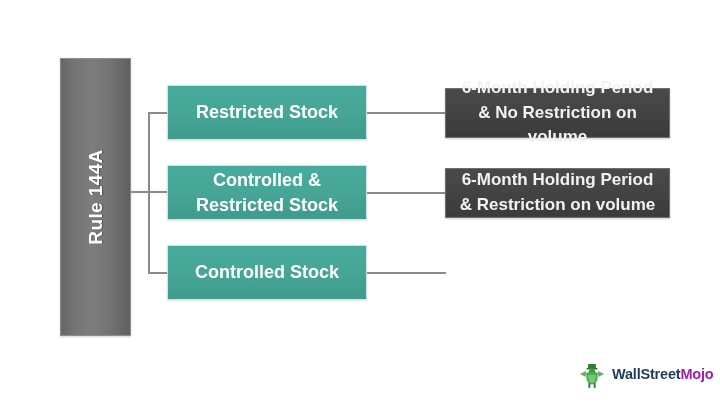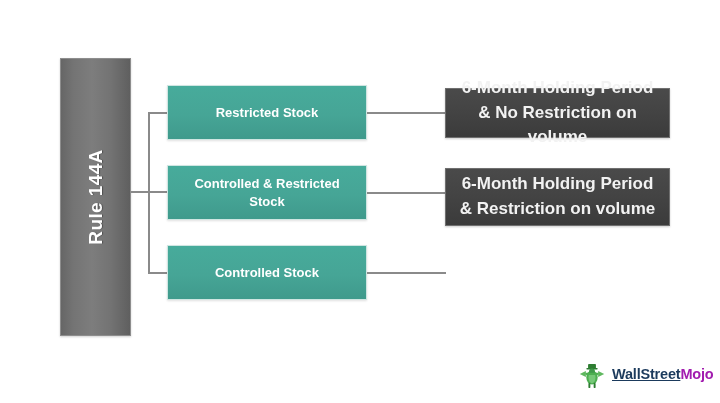--- a/index.html
+++ b/index.html
@@ -60,21 +60,21 @@
     left: 167px;
     width: 200px;
     background: linear-gradient(180deg, #47ab9b 0%, #46a596 55%, #3f9a8c 100%);
     border: 1px solid #cfe6e2;
     box-sizing: border-box;
     display: flex;
     align-items: center;
     justify-content: center;
     text-align: center;
     color: #ffffff;
-    font-size: 13px;
+    font-size: 18px;
     font-weight: bold;
     line-height: 1.35;
     padding: 0 10px;
     box-shadow: 0 1px 2px rgba(0,0,0,0.12);
   }
   .teal-1 { top: 85px;  height: 55px; }
   .teal-2 { top: 165px; height: 55px; }
   .teal-3 { top: 245px; height: 55px; }
 
   
@@ -90,21 +90,21 @@
     justify-content: center;
     text-align: center;
     color: #f2f2f2;
     font-size: 17px;
     font-weight: bold;
     line-height: 1.45;
     padding: 0 12px;
     box-shadow: 0 1px 2px rgba(0,0,0,0.2);
   }
   .dark-1 { top: 88px;  height: 50px; }
-  .dark-2 { top: 168px; height: 58px; }
+  .dark-2 { top: 168px; height: 50px; }
   .dark-3 { top: 246px; height: 52px; }
 
   
   .line {
     position: absolute;
     background: #8a8a8a;
   }
   .h-line { height: 1.5px; }
   .v-line { width: 1.5px; }
 
@@ -134,21 +134,21 @@
     width: 28px;
     height: 28px;
     flex: none;
   }
   .logo-text {
     font-size: 14.5px;
     font-weight: bold;
     letter-spacing: -0.2px;
     white-space: nowrap;
   }
-  .logo-text .ws { color: #1b3a5c; text-decoration: underline; }
+  .logo-text .ws { color: #1b3a5c; }
   .logo-text .mj { color: #a21caf; }
 </style>
 </head>
 <body>
 
 <div id="canvas">
 
   <div class="root-box">
     <span class="root-label">Rule 144A</span>
   </div>

